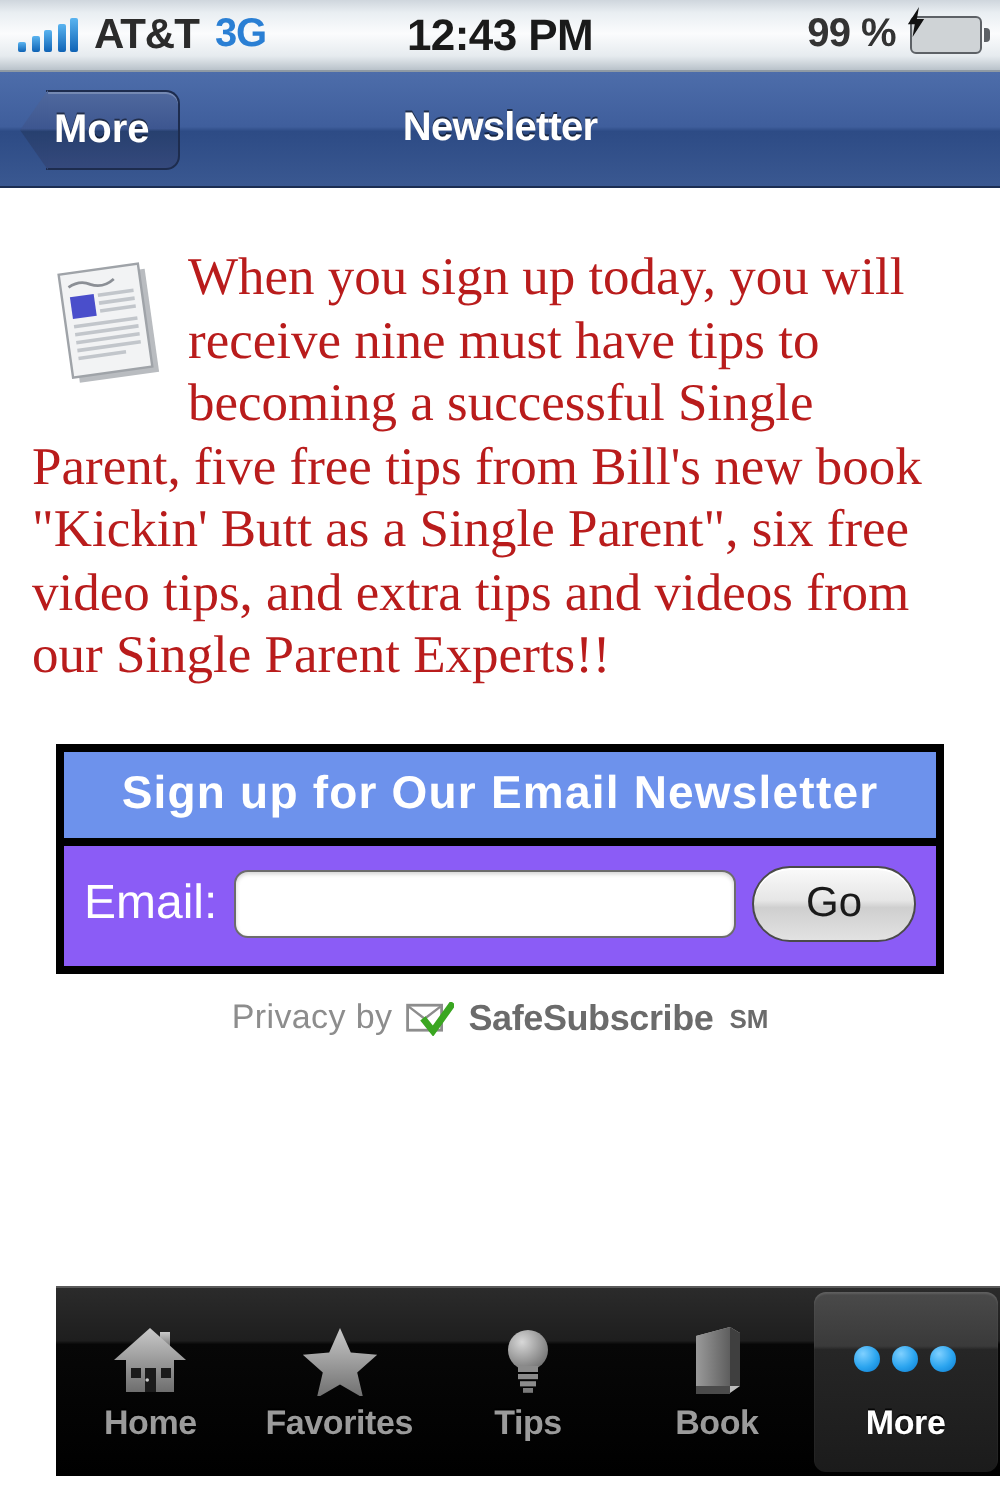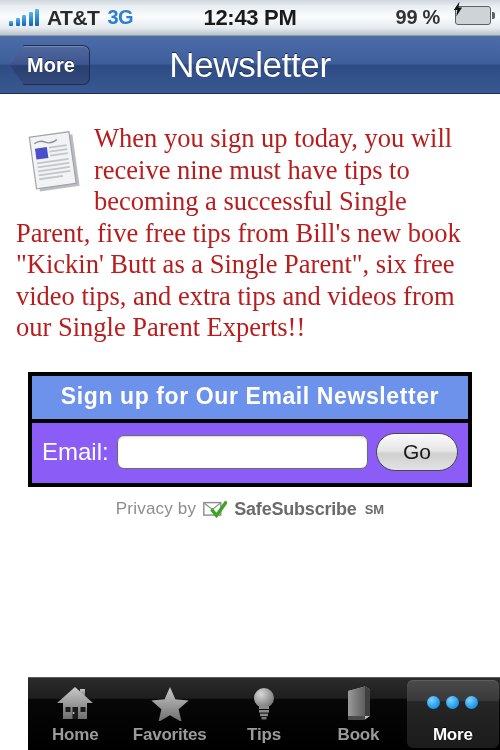--- a/index.html
+++ b/index.html
@@ -76,22 +76,23 @@
     pointer-events: none;
   }
   .clock {
     font-size: 22px;
     font-weight: bold;
     color: #1a1a1a;
     letter-spacing: -0.3px;
   }
   .status-right {
     display: flex;
+    align-items: center;
     justify-content: flex-end;
-    gap: 15px;
+    gap: 7px;
     flex: 1 1 0;
     margin-left: auto;
     position: relative;
     z-index: 2;
   }
   .battery-pct {
     font-size: 20px;
     font-weight: bold;
     color: #333;
     letter-spacing: -0.3px;
@@ -135,22 +136,22 @@
   .nav-bar {
     position: relative;
     height: 58px;
     background: linear-gradient(to bottom, #4d6daa 0%, #3f5e9c 48%, #2d4b85 52%, #3a5891 100%);
     border-bottom: 1px solid #1b2d52;
     display: flex;
     align-items: center;
     justify-content: center;
   }
   .nav-title {
-    font-size: 35px;
-    font-weight: normal;
+    font-size: 20px;
+    font-weight: bold;
     color: #ffffff;
     letter-spacing: -0.4px;
     text-shadow: 0 -1px 0 rgba(0,0,0,0.55);
   }
   .back-button {
     position: absolute;
     left: 10px;
     top: 9px;
     height: 40px;
     display: flex;
@@ -304,22 +305,22 @@
     color: #6b6b6b;
     vertical-align: super;
     margin-left: 1px;
   }
 
   
   .tab-bar {
     position: absolute;
     left: 0;
     right: 0;
-    bottom: 0;
-    height: 73px;
+    bottom: 12px;
+    height: 95px;
     background: linear-gradient(to bottom, #2b2b2b 0%, #1e1e1e 28%, #070707 30%, #000000 100%);
     border-top: 1px solid #5a5a5a;
     display: flex;
     align-items: stretch;
     margin-left: 28px;
   }
   .tab {
     flex: 1 1 0;
     display: flex;
     flex-direction: column;

